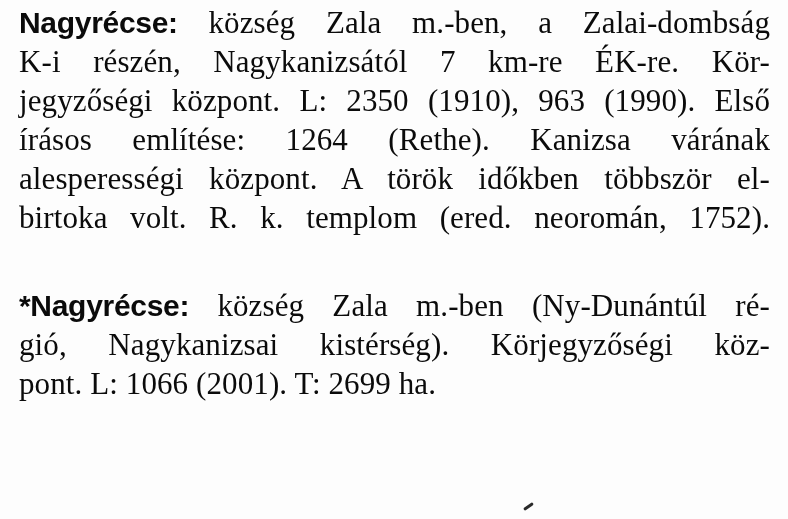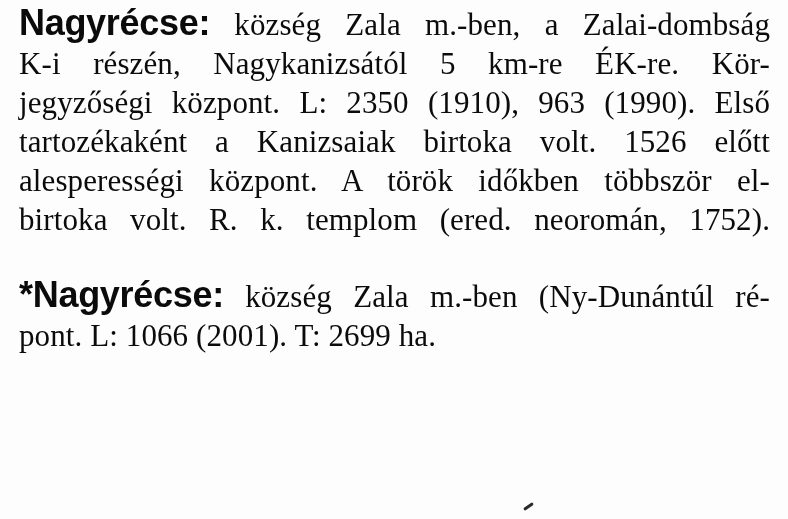--- a/index.html
+++ b/index.html
@@ -10,37 +10,37 @@
       font-family: "Liberation Serif", "DejaVu Serif", serif;
       overflow: hidden;
       position: relative;
     }
     .page {
       width: 788px;
       height: 519px;
       padding: 3px 18px 0 19px;
     }
     .entry { display: block; }
-    .entry + .entry { margin-top: 36px; }
+    .entry + .entry { margin-top: 49px; }
     .line {
       font-size: 31px;
       line-height: 39px;
       text-align: justify;
       text-align-last: justify;
       white-space: normal;
       letter-spacing: 0.1px;
     }
     .line.align-left {
       text-align: left;
       text-align-last: left;
     }
     .hw {
       font-family: "Liberation Sans", "DejaVu Sans", sans-serif;
       font-weight: 700;
-      font-size: 36px;
+      font-size: 30px;
       letter-spacing: -0.3px;
     }
     .artifact-mark {
       position: absolute;
       left: 523px;
       top: 505px;
       width: 11px;
       height: 3px;
       background: #2a2a2a;
       border-radius: 2px;
@@ -49,29 +49,30 @@
   </style>
 </head>
 <body>
 
 <div class="page">
 
   <div class="entry">
     <div class="line">
       <span class="hw">Nagyrécse:</span><span> község Zala m.-ben, a Zalai-dombság</span>
     </div>
-    <div class="line">K-i részén, Nagykanizsától 5 km-re ÉK-re. Kör-</div>
+    <div class="line">K-i részén, Nagykanizsától 7 km-re ÉK-re. Kör-</div>
     <div class="line">jegyzőségi központ. L: 2350 (1910), 963 (1990). Első</div>
-    <div class="line">tartozékaként a Kanizsaiak birtoka volt. 1526 előtt</div>
+    <div class="line">írásos említése: 1264 (Rethe). Kanizsa várának</div>
     <div class="line">alesperességi központ. A török időkben többször el-</div>
     <div class="line">birtoka volt. R. k. templom (ered. neoromán, 1752).</div>
   </div>
 
   <div class="entry">
     <div class="line">
       <span class="hw">*Nagyrécse:</span><span> község Zala m.-ben (Ny-Dunántúl ré-</span>
     </div>
+    <div class="line">gió, Nagykanizsai kistérség). Körjegyzőségi köz-</div>
     <div class="line align-left">pont. L: 1066 (2001). T: 2699 ha.</div>
   </div>
 
   <div class="artifact-mark"></div>
 
 </div>
 
 </body></html>

